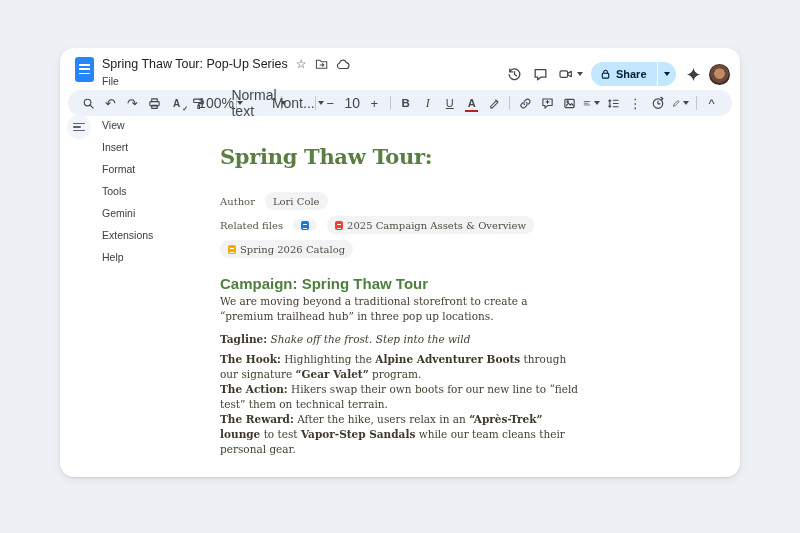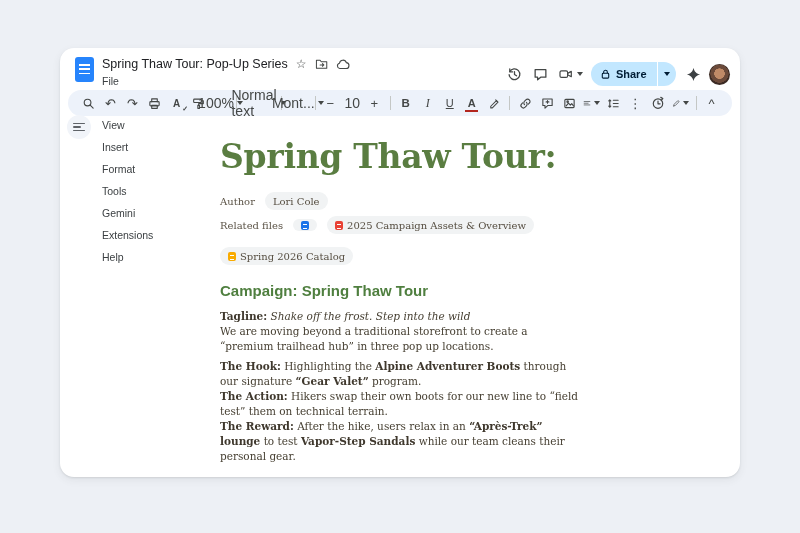--- a/index.html
+++ b/index.html
@@ -59,26 +59,26 @@
 
   
   .outline-btn { position:absolute; left:7px; top:67px; width:24px; height:24px; border-radius:50%;
       background:#f1f4f9; display:flex; flex-direction:column; justify-content:center; gap:2px; padding:0 6px; }
   .outline-btn i { height:1.6px; background:#5f6368; border-radius:1px; }
   .outline-btn i:nth-child(2){ width:70%; }
 
   
   .doc-area { position:absolute; left:160px; top:92px; width:362px; color:#474033;
       font-family:"DejaVu Serif", serif; font-size:10.5px; line-height:15px; }
-  h1.doc-h1 { font-family:"DejaVu Serif", serif; font-size:33px; line-height:33px; font-weight:bold;
+  h1.doc-h1 { font-family:"DejaVu Serif", serif; font-size:21px; line-height:33px; font-weight:bold;
       color:#5a7d41; letter-spacing:-0.3px; }
   .meta-row { display:flex; align-items:center; gap:10px; font-size:10px; color:#5b5346; }
   .m-author { margin-top:19px; }
   .m-rel { margin-top:6px; }
-  .m-rel2 { margin-top:13px;text-align:right; }
+  .m-rel2 { margin-top:6px;text-align:right; }
   .chip { display:inline-flex; align-items:center; gap:4px; background:#f1f3f4; border-radius:9px;
       padding:1.5px 8px; font-size:10px; color:#554d40; white-space:nowrap; }
   .chip-ic { width:8px; height:9px; border-radius:2px; position:relative; flex:0 0 auto; }
   .ic-docs { background:#1a73e8; } .ic-pdf { background:#e94235; } .ic-slides { background:#f9ab00; }
   .chip-ic::after { content:""; position:absolute; left:2px; right:2px; top:3px; height:3.5px;
       border-top:1px solid #fff; border-bottom:1px solid #fff; }
   h2.doc-h2 { font-family:"Liberation Sans", sans-serif; font-size:15px; color:#4f7f3f; margin-top:16px; line-height:20px; font-weight:bold; }
   .para { margin:0; }
   .tagline { margin-top:8px; }
   .tagline i { font-style:italic; }
@@ -300,22 +300,22 @@
       </div>
       <div class="meta-row m-rel2">
         <span class="chip">
           <span class="chip-ic ic-slides"></span>
           <span>Spring 2026 Catalog</span>
         </span>
       </div>
 
       <h2 class="doc-h2">Campaign: Spring Thaw Tour</h2>
 
+      <p class="para">We are moving beyond a traditional storefront to create a “premium trailhead hub” in three pop up locations.</p>
       <p class="para tagline"><b>Tagline:</b><i> Shake off the frost. Step into the wild</i></p>
-      <p class="para">We are moving beyond a traditional storefront to create a “premium trailhead hub” in three pop up locations.</p>
 
       <p class="para pgroup"><b>The Hook:</b><span> Highlighting the </span><b>Alpine Adventurer Boots</b><span> through our signature </span><b>“Gear Valet”</b><span> program.</span></p>
       <p class="para"><b>The Action:</b><span> Hikers swap their own boots for our new line to “field test” them on technical terrain.</span></p>
       <p class="para"><b>The Reward:</b><span> After the hike, users relax in an </span><b>“Après-Trek” lounge</b><span> to test </span><b>Vapor-Step Sandals</b><span> while our team cleans their personal gear.</span></p>
 
     </div>
 
   </div>
 </div>
 

